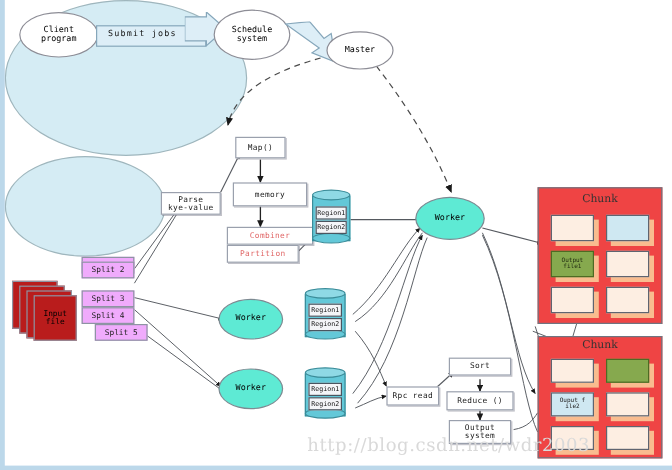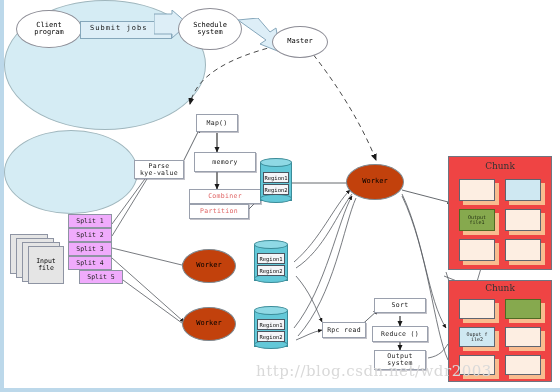--- a/index.html
+++ b/index.html
@@ -13,27 +13,27 @@
   }
   #svgroot{position:absolute;left:0;top:0;width:560px;height:392px;}
   .node{position:absolute;box-sizing:border-box;display:flex;align-items:center;
         justify-content:center;text-align:center;line-height:1.05;}
   
   .box{background:#ffffff;border:1px solid #9aa0ad;color:#1a1a1a;font-size:6.5px;letter-spacing:.3px;}
   .box-red{color:#e06666;}
   .box-sh{box-shadow:1px 1px 0 rgba(120,120,135,.45);}
   
   .ell{border-radius:50%;border:1px solid #8d8d96;background:#ffffff;font-size:7px;}
-  .ell-blue{background:#c2410c;border:1px solid #7e8a92;}
+  .ell-blue{background:#5eead4;border:1px solid #7e8a92;}
   
   .bigell{border-radius:50%;background:#d5ecf4;border:1px solid #9fb6bd;}
   
   .split{background:#f0abfc;border:1px solid #8e94a3;font-size:6.5px;color:#222;}
   
-  .sheet{background:#e5e5e5;border:1px solid #8e94a3;}
+  .sheet{background:#b91c1c;border:1px solid #8e94a3;}
   
   .chunk{background:#ef4444;border:1px solid #6f7480;}
   .chunk-title{position:absolute;width:100%;text-align:center;font-size:9px;color:#333;
                font-family:"DejaVu Serif","Liberation Serif",serif;}
   .cell{position:absolute;box-sizing:border-box;border:1px solid #5f6470;background:#fdeee2;}
   .cell-shadow{position:absolute;background:#f9bc8f;}
   .cell-green{background:#86a94e;border:1px solid #4e6a24;}
   .cell-blue{background:#cfe8f2;border:1px solid #5f6470;}
   .cell-label{position:absolute;box-sizing:border-box;display:flex;align-items:center;
               justify-content:center;text-align:center;font-size:5px;line-height:1.05;color:#222;}
@@ -179,21 +179,21 @@
   <div class="node sheet" style="left:24px;top:246px;width:36px;height:38px;font-size:6.5px;">
     <div>
       <div>Input</div>
       <div>file</div>
     </div>
   </div>
 
   <div class="node split" style="left:64px;top:214px;width:44px;height:14px;">
     <span>Split 1</span>
   </div>
-  <div class="node split" style="left:64px;top:228px;width:44px;height:14px;">
+  <div class="node split" style="left:64px;top:218px;width:44px;height:14px;">
     <span>Split 2</span>
   </div>
   <div class="node split" style="left:64px;top:242px;width:44px;height:14px;text-align:center;">
     <span>Split 3</span>
   </div>
   <div class="node split" style="left:64px;top:256px;width:44px;height:14px;">
     <span>Split 4</span>
   </div>
   <div class="node split" style="left:64px;top:270px;width:44px;height:14px;margin-left:11px;">
     <span>Split 5</span>

